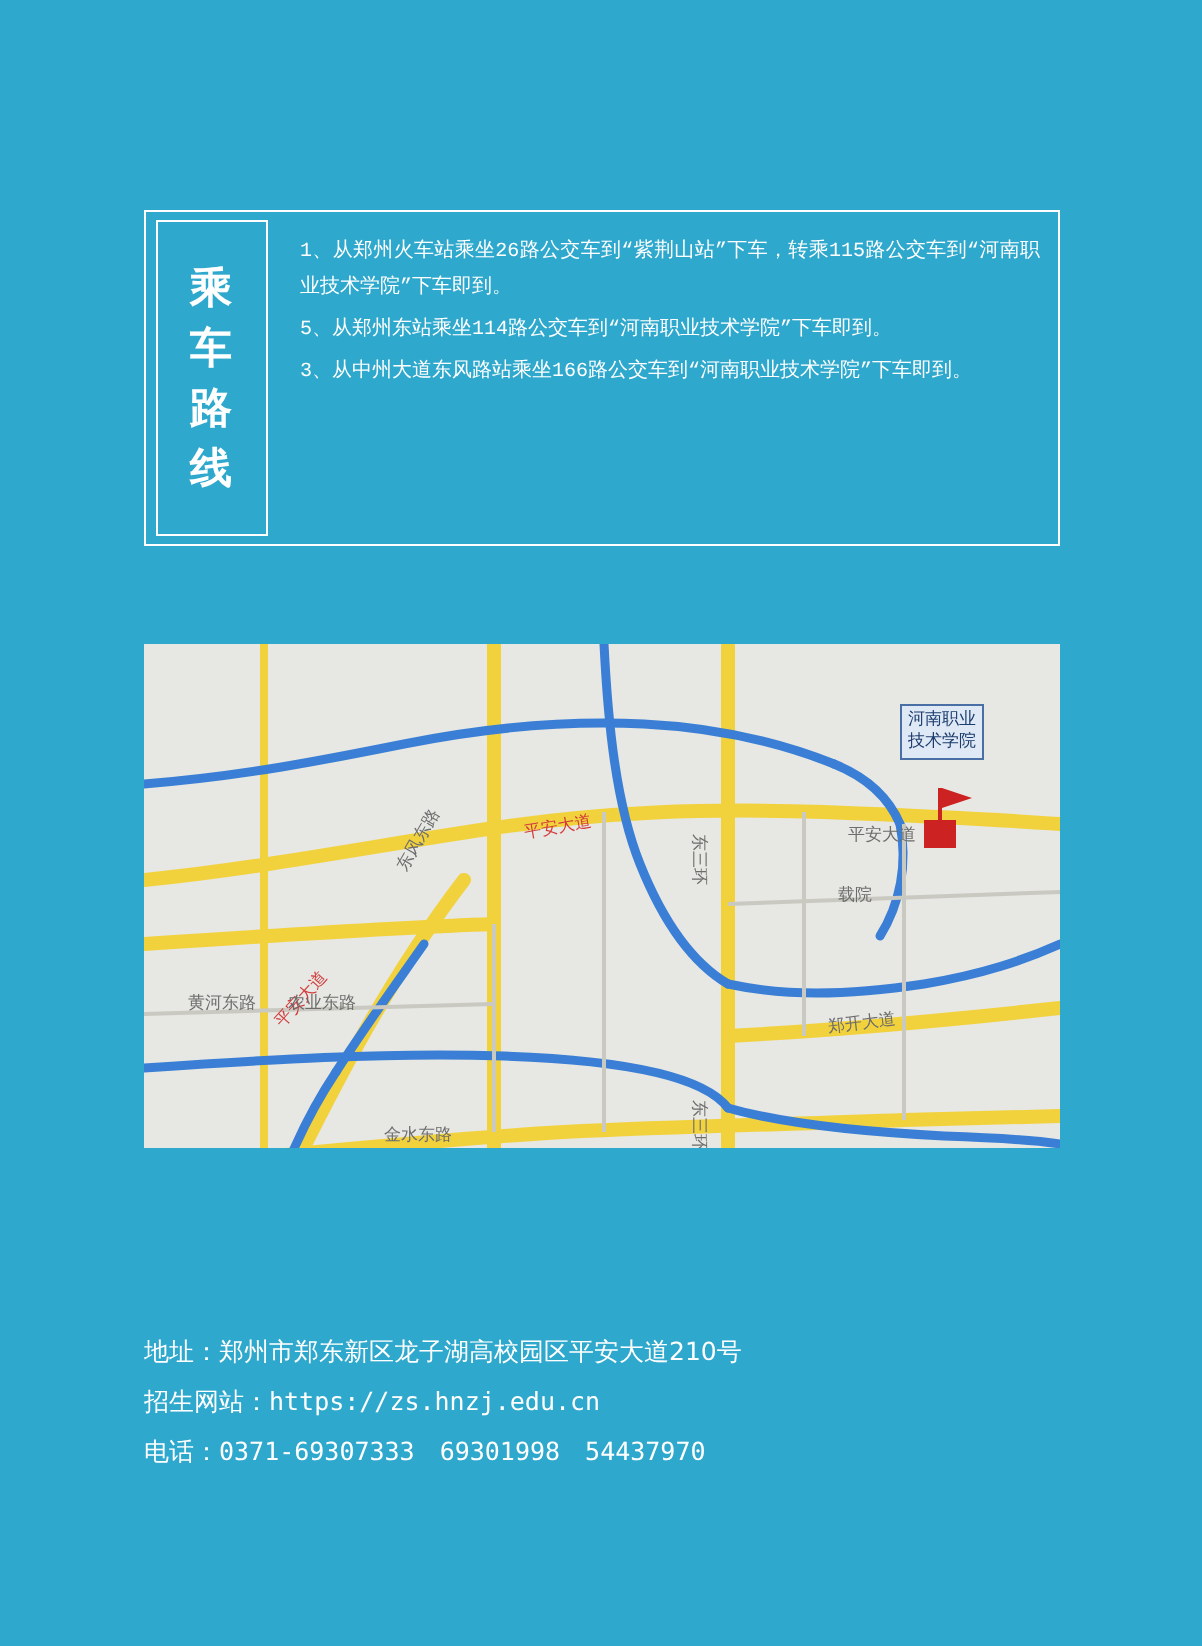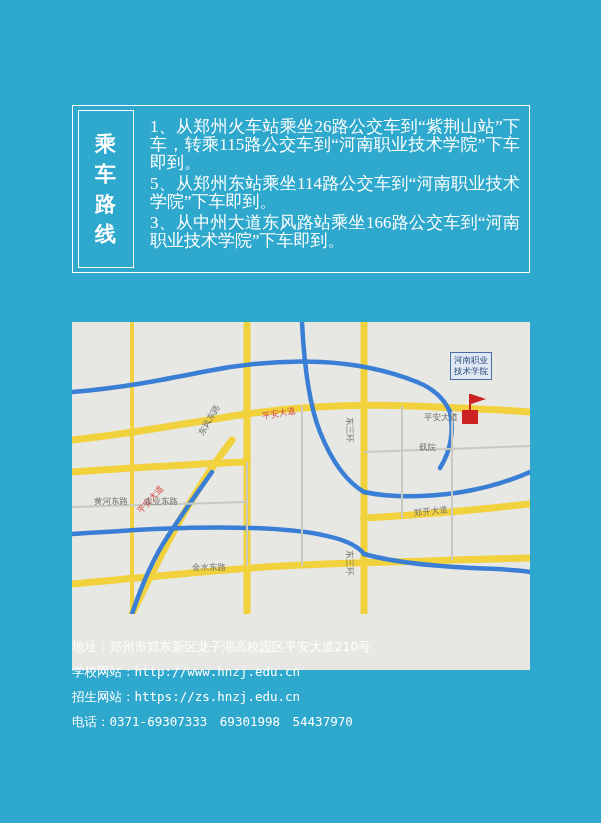--- a/index.html
+++ b/index.html
@@ -53,34 +53,34 @@
     font-family: "DejaVu Sans", "Liberation Sans", sans-serif;
   }
   .route-list {
     position: absolute;
     left: 150px;
     top: 118px;
     width: 370px;
   }
   .route-item {
     color: #ffffff;
-    font-size: 17px;
+    font-size: 10px;
     line-height: 18px;
     margin-bottom: 3px;
     text-align: justify;
-    font-family: Liberation Serif, serif;
+    font-family: Liberation Mono, monospace;
   }
 
   
   .map {
     position: absolute;
     left: 72px;
     top: 322px;
     width: 458px;
-    height: 348px;
+    height: 252px;
     background: #e7e7e3;
     overflow: hidden;
   }
   .map svg { display: block; }
   .map-label {
     position: absolute;
     color: #6d6d6d;
     font-size: 8.5px;
     white-space: nowrap;
     font-family: "DejaVu Sans", "Liberation Sans", sans-serif;
@@ -96,21 +96,21 @@
     padding: 2px 3px;
     text-align: center;
     white-space: nowrap;
     font-family: "DejaVu Sans", "Liberation Sans", sans-serif;
   }
 
   
   .contact {
     position: absolute;
     left: 72px;
-    top: 634px;
+    top: 663px;
     width: 460px;
   }
   .contact-line {
     color: #ffffff;
     font-size: 12.5px;
     line-height: 25px;
     white-space: nowrap;
     font-family: "DejaVu Sans Mono", "Liberation Mono", monospace;
   }
   .contact-line.cjk {
@@ -200,18 +200,17 @@
     <div class="map-label red" style="left:62px; top:172px; transform:rotate(-48deg);">平安大道</div>
     <div class="map-label" style="left:124px; top:110px; transform:rotate(-60deg); transform-origin:left top;">东风东路</div>
     <div class="map-label" style="left:72px; top:134px;margin-top:40px;">农业东路</div>
     <div class="map-label" style="left:22px; top:174px;text-align:right;">黄河东路</div>
     <div class="map-label" style="left:342px; top:184px; transform:rotate(-7deg);">郑开大道</div>
     <div class="map-label" style="left:100px; top:240px;margin-left:20px;">金水东路</div>
   </div>
 
   <div class="contact">
     <div class="contact-line cjk">地址：郑州市郑东新区龙子湖高校园区平安大道210号</div>
-    <div class="contact-line">学校网站：http://www.hnzj.edu.cn</div>
     <div class="contact-line">招生网站：https://zs.hnzj.edu.cn</div>
     <div class="contact-line">电话：0371-69307333　69301998　54437970</div>
   </div>
 
 </div>
 
 </body></html>

